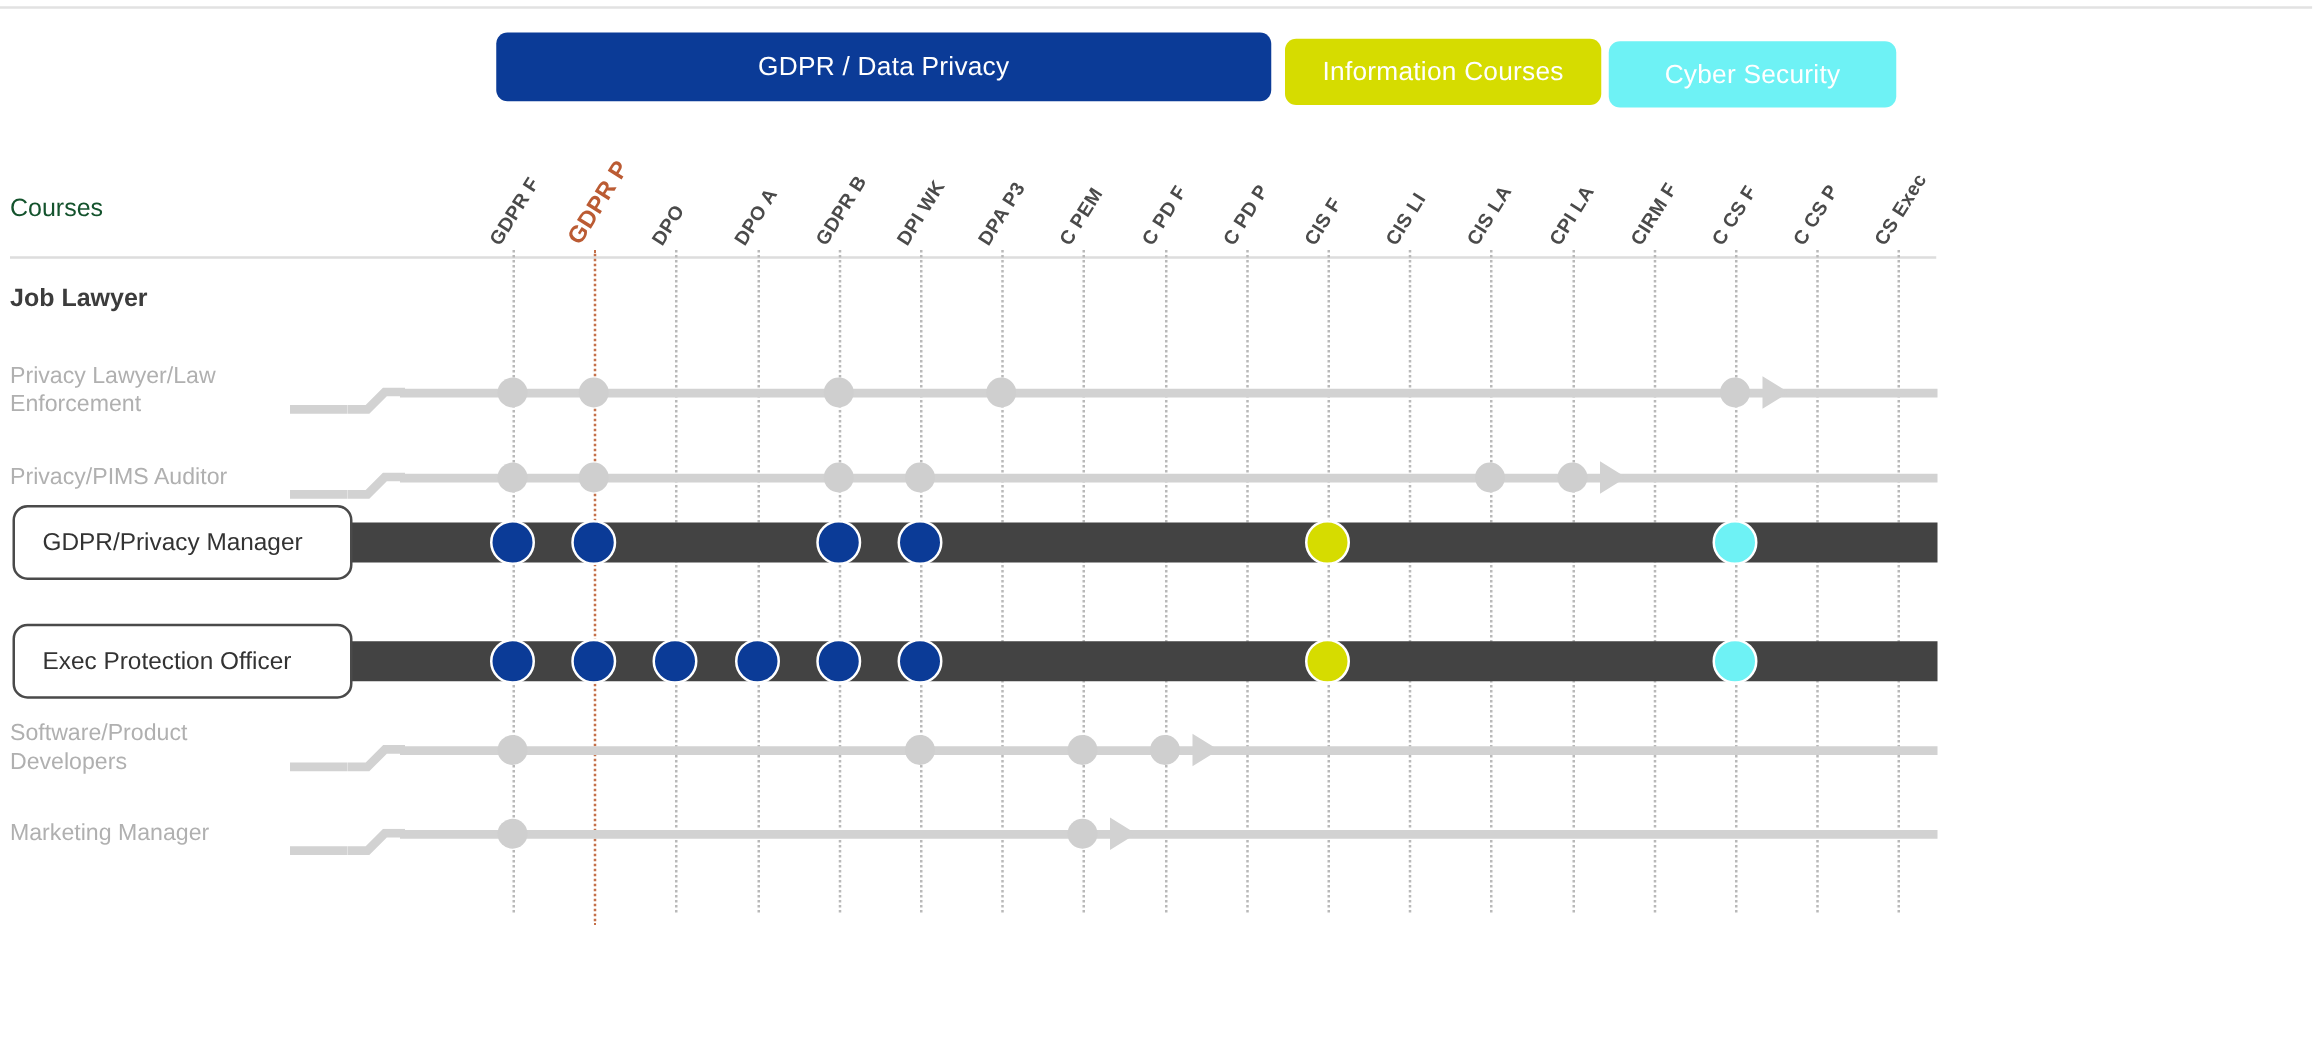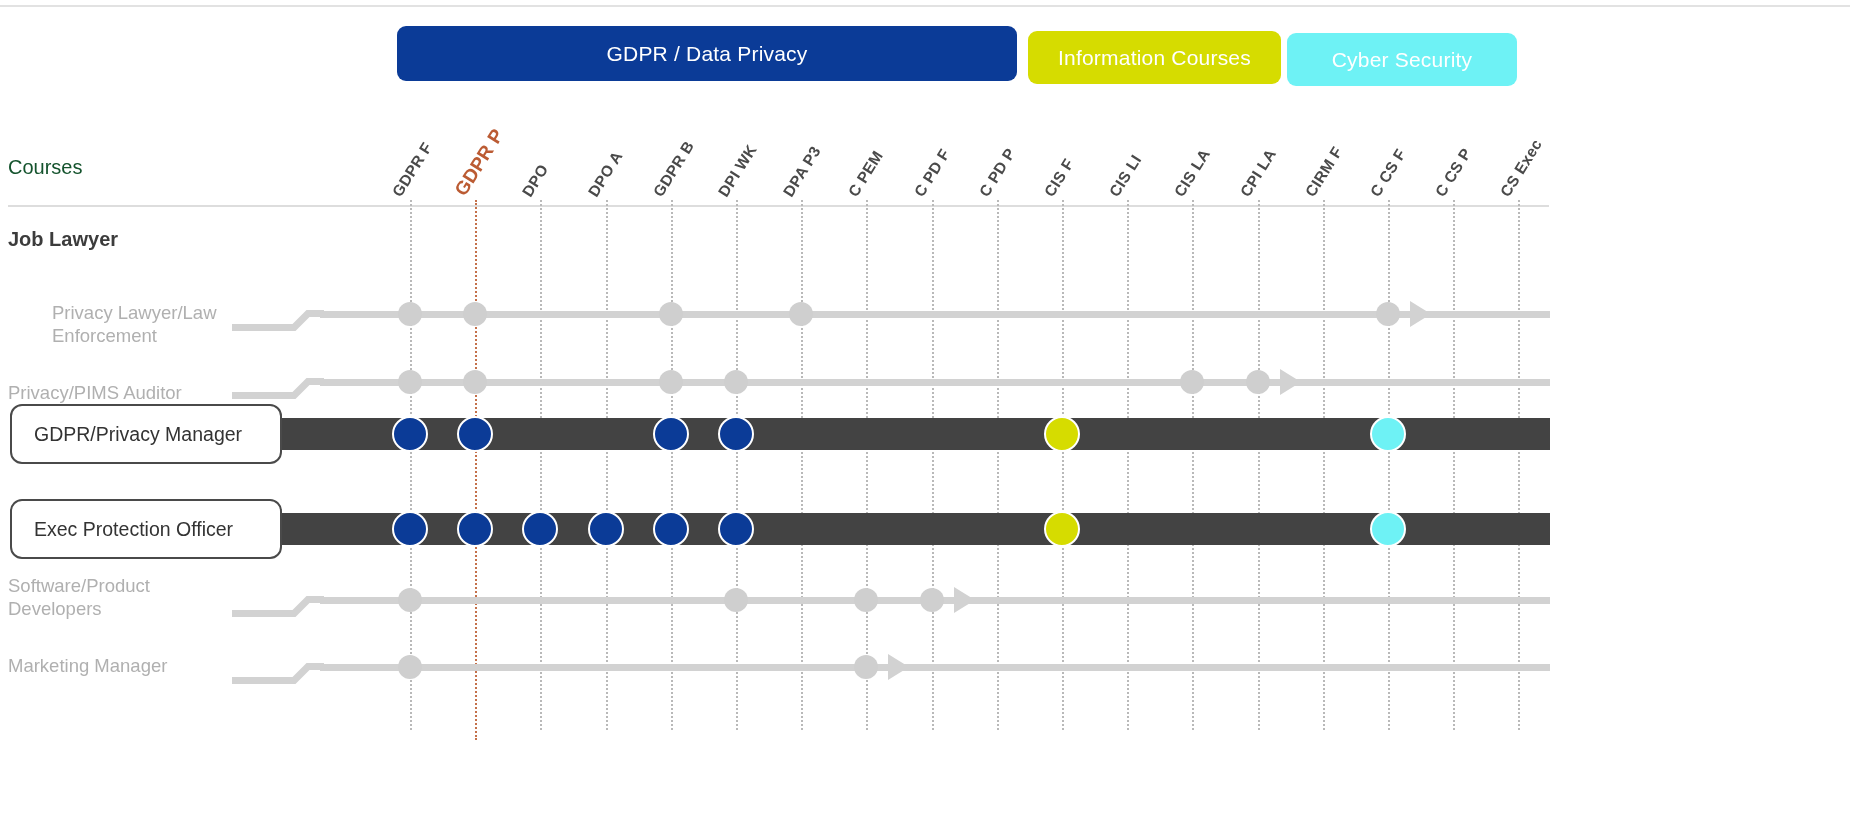--- a/index.html
+++ b/index.html
@@ -259,37 +259,37 @@
       <div class="vline" style="left: 1192.4px;"></div>
       <div class="vline" style="left: 1257.6px;"></div>
       <div class="vline" style="left: 1322.8px;"></div>
       <div class="vline" style="left: 1388px;"></div>
       <div class="vline" style="left: 1453.2px;"></div>
       <div class="vline" style="left: 1518.4px;"></div>
     </div>
 
   <div id="rows">
       <div class="row" style="top: 0px;">
-        <div class="row-label" style="top: 301px; margin-left: 44px;">Privacy Lawyer/Law Enforcement</div>
+        <div class="row-label" style="top: 288px;">Privacy Lawyer/Law Enforcement</div>
         <div class="track-stub" style="left: 232px; top: 324px; width: 46px;"></div>
         <div class="track-elbow" style="left: 278px; top: 310px;">
           <svg width="46" height="24" viewBox="0 0 46 24">
             <path d="M0 17.5 L16 17.5 L30 3.5 L46 3.5" stroke="#d2d2d2" stroke-width="7" fill="none" stroke-linecap="butt"></path>
           </svg>
         </div>
         <div class="track" style="left: 320px; top: 311px; width: 1230px;"></div>
         <div class="arrow-grey" style="left: 1410px; top: 301px;"></div>
         <div class="dot dot-grey" style="left: 398px; top: 302px; width: 24px; height: 24px;"></div>
         <div class="dot dot-grey" style="left: 463.2px; top: 302px; width: 24px; height: 24px;"></div>
         <div class="dot dot-grey" style="left: 658.8px; top: 302px; width: 24px; height: 24px;"></div>
         <div class="dot dot-grey" style="left: 789.2px; top: 302px; width: 24px; height: 24px;"></div>
         <div class="dot dot-grey" style="left: 1376px; top: 302px; width: 24px; height: 24px;"></div>
       </div>
       <div class="row" style="top: 0px;">
-        <div class="row-label" style="top: 381px;">Privacy/PIMS Auditor</div>
+        <div class="row-label" style="top: 369px;">Privacy/PIMS Auditor</div>
         <div class="track-stub" style="left: 232px; top: 392px; width: 46px;"></div>
         <div class="track-elbow" style="left: 278px; top: 378px;">
           <svg width="46" height="24" viewBox="0 0 46 24">
             <path d="M0 17.5 L16 17.5 L30 3.5 L46 3.5" stroke="#d2d2d2" stroke-width="7" fill="none" stroke-linecap="butt"></path>
           </svg>
         </div>
         <div class="track" style="left: 320px; top: 379px; width: 1230px;"></div>
         <div class="arrow-grey" style="left: 1279.6px; top: 369px;"></div>
         <div class="dot dot-grey" style="left: 398px; top: 370px; width: 24px; height: 24px;"></div>
         <div class="dot dot-grey" style="left: 463.2px; top: 370px; width: 24px; height: 24px;"></div>

